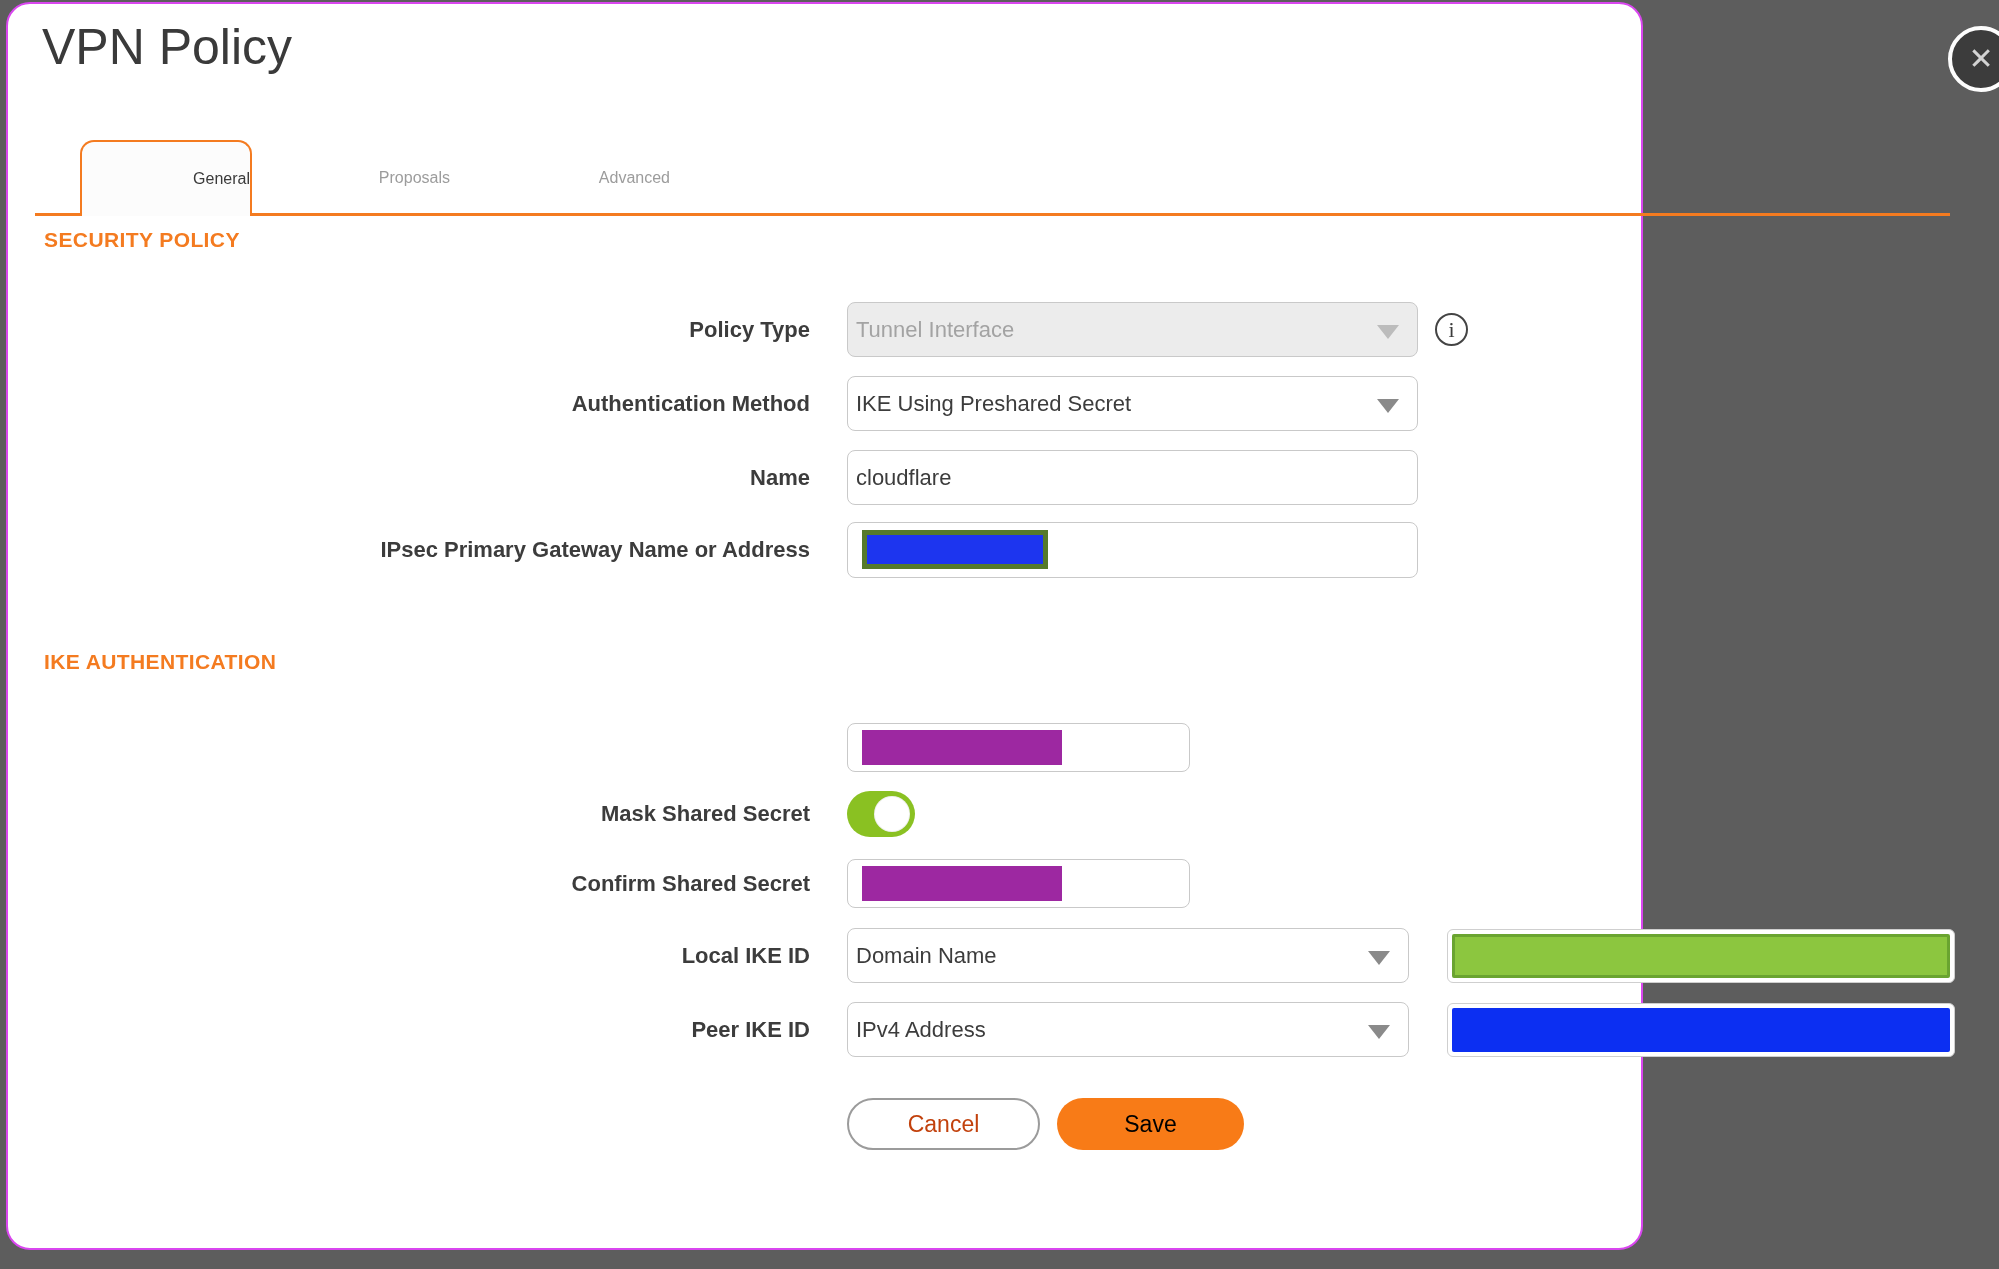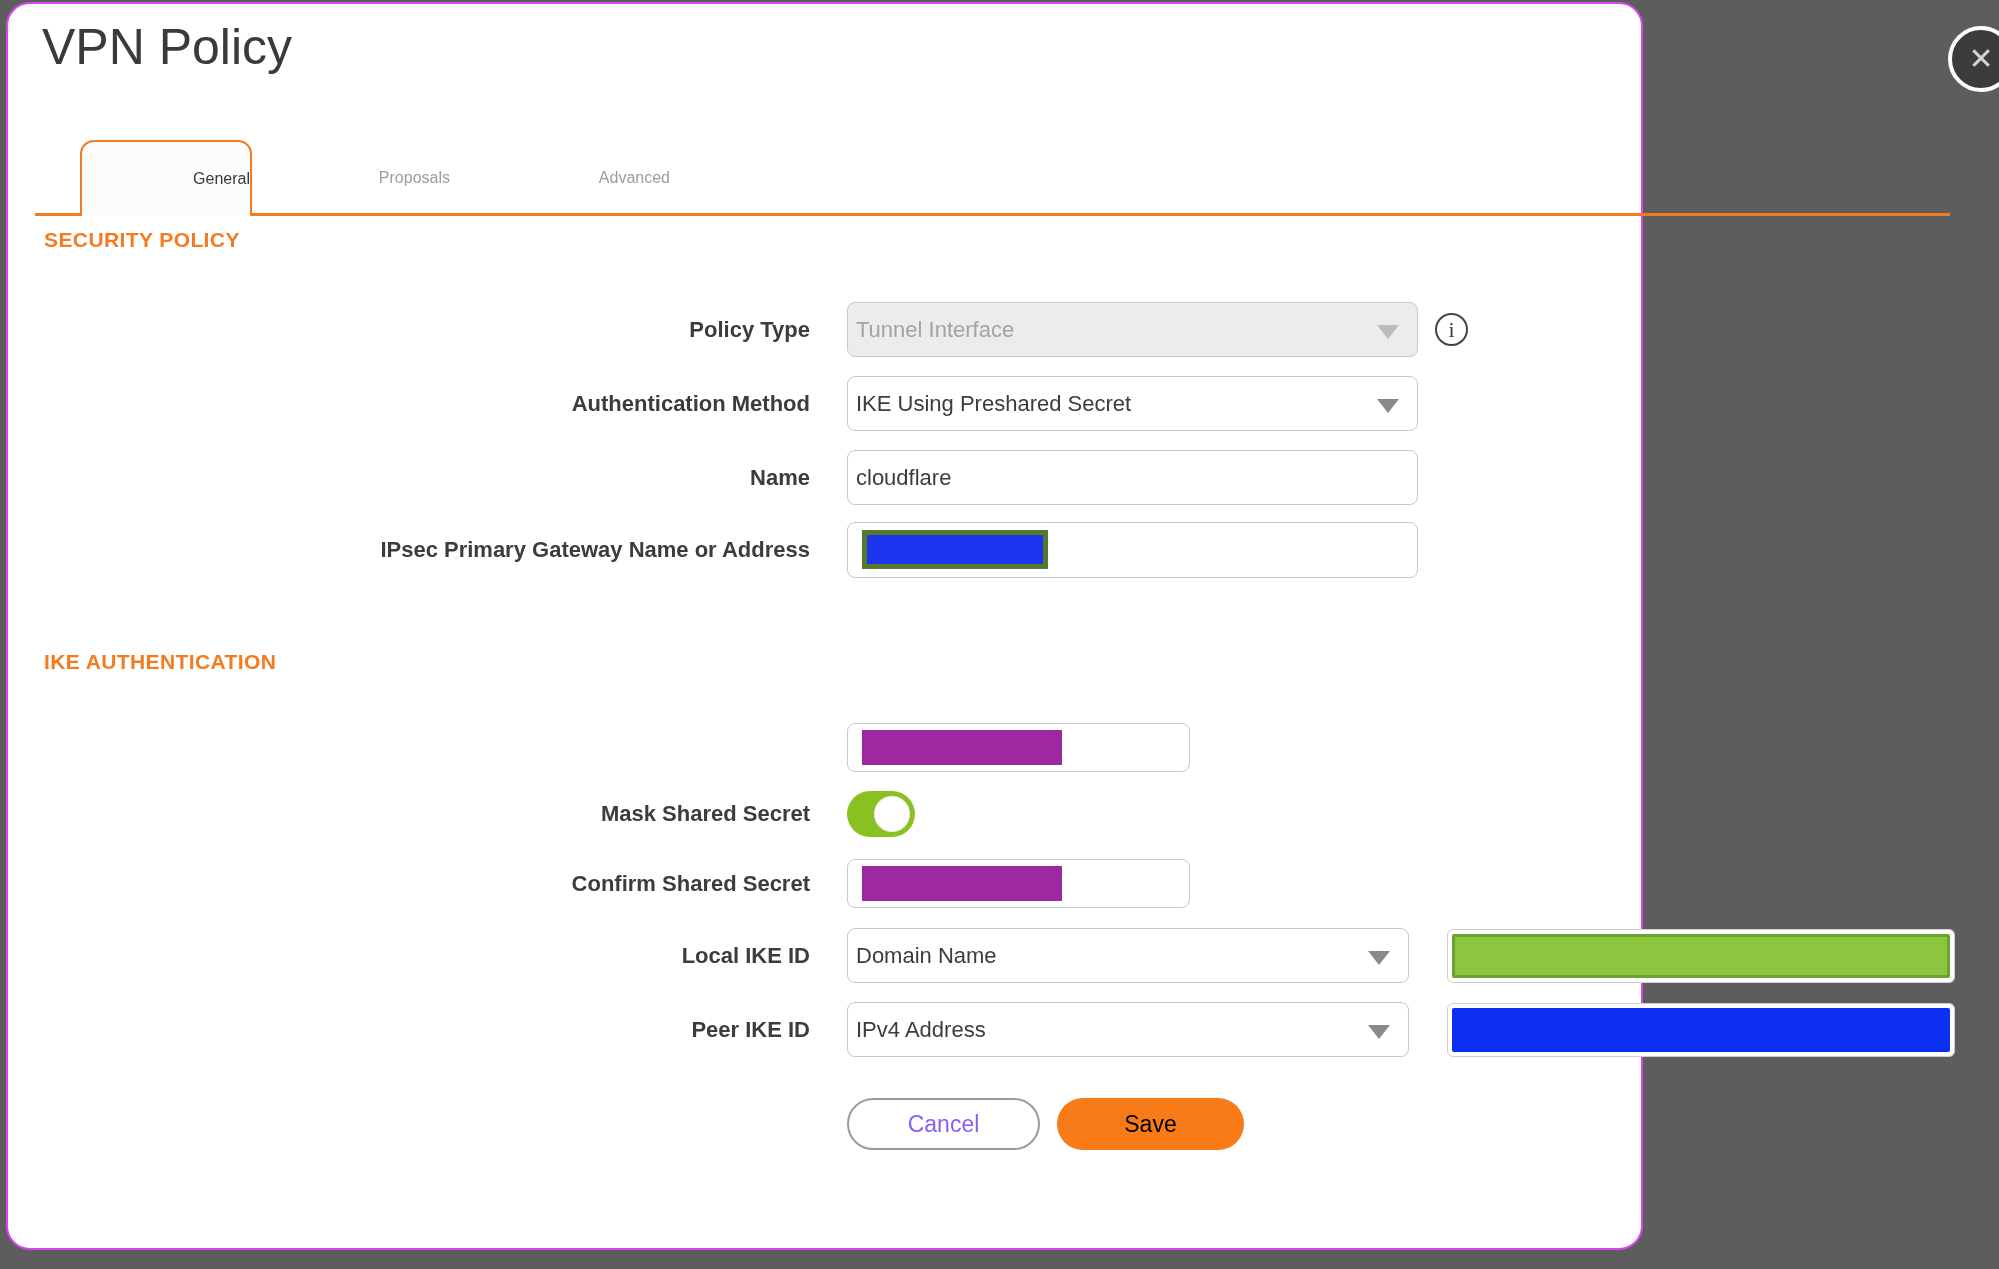--- a/index.html
+++ b/index.html
@@ -103,21 +103,21 @@
   }
   .toggle .knob{
     position:absolute;right:5px;top:5px;width:36px;height:36px;background:#fff;border-radius:50%;
     box-shadow:inset 0 0 0 1px rgba(0,0,0,.06);
   }
   
   .btn{
     position:absolute;height:52px;border-radius:26px;display:flex;align-items:center;justify-content:center;
     font-size:23px;cursor:pointer;box-sizing:border-box;
   }
-  .btn.cancel{left:839px;width:193px;background:#fff;border:2px solid #9b9b9b;color:#8b5cf6;}
+  .btn.cancel{left:839px;width:193px;background:#fff;border:2px solid #9b9b9b;color:#c2410c;}
   .btn.save{left:1049px;width:187px;background:var(--save);border:none;color:#000000;text-align:right;}
 </style>
 </head>
 <body>
 
 <div class="dialog">
 
   <div class="dlg-title">VPN Policy</div>
 
   <div class="tab-underline"></div>

